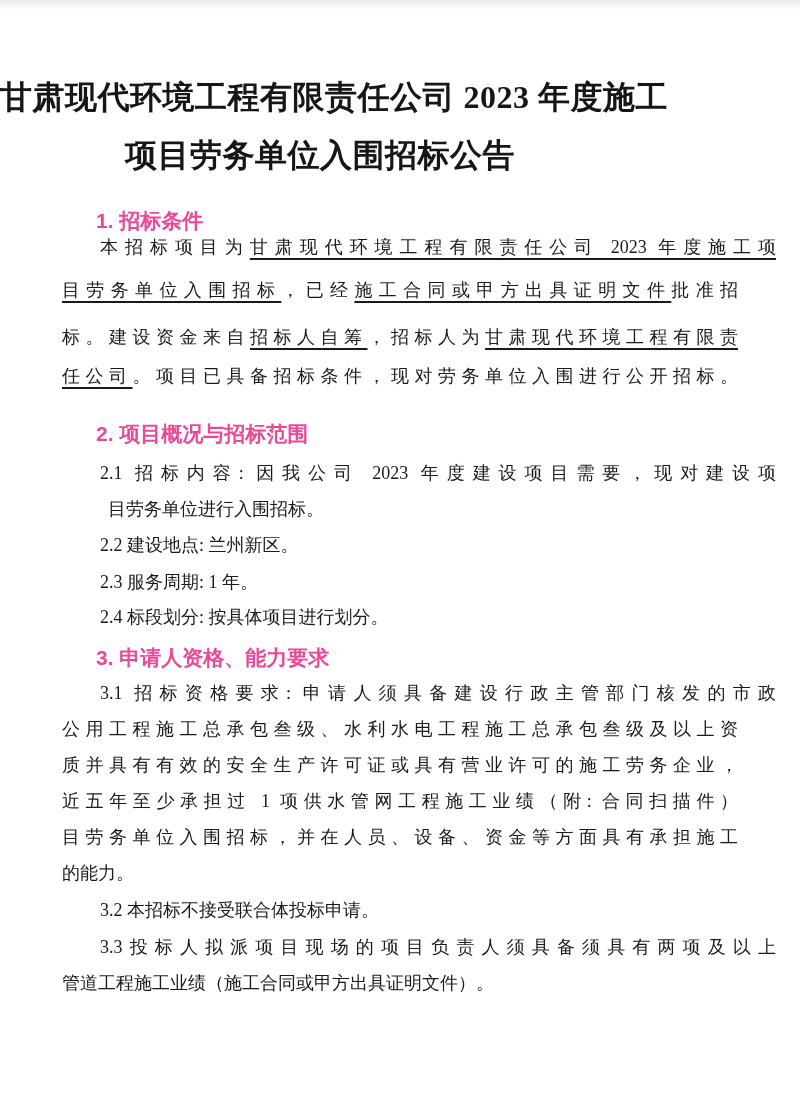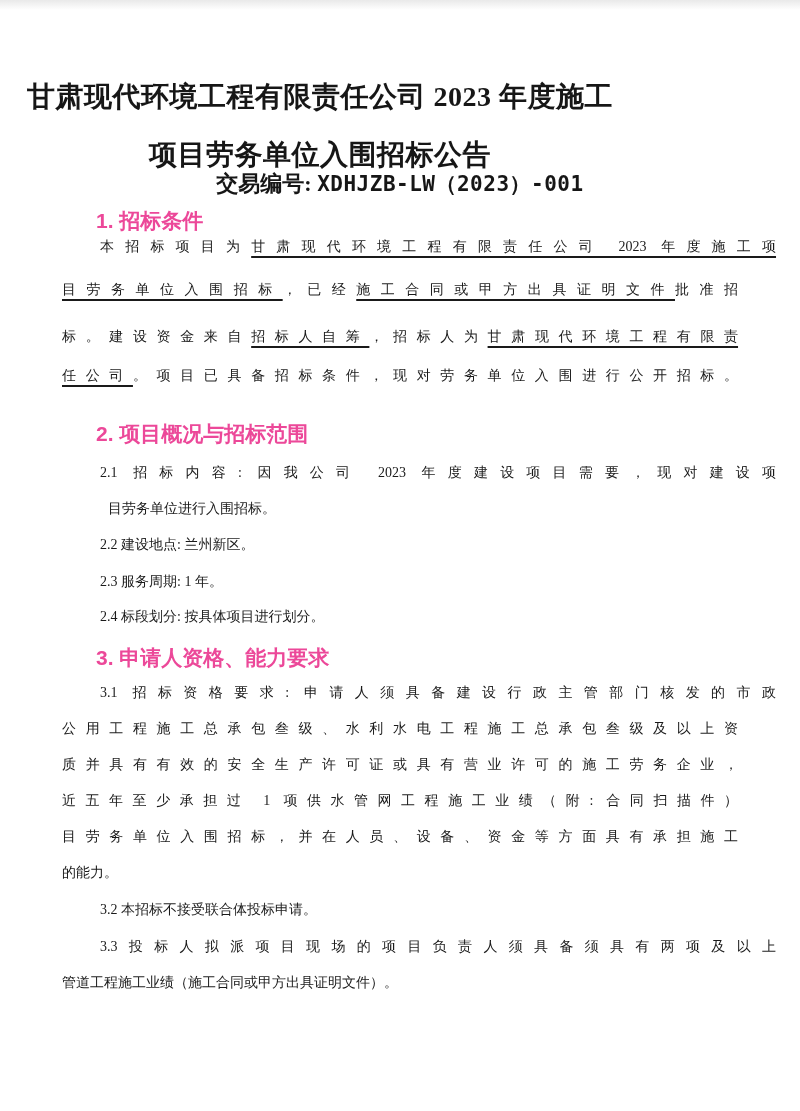--- a/index.html
+++ b/index.html
@@ -24,21 +24,21 @@
     background: linear-gradient(#e9e9e9, #ffffff);
     pointer-events: none;
   }
   .title-line {
     position: absolute;
     left: 0;
     width: 640px;
     text-align: center;
     font-family: "Liberation Serif", "DejaVu Serif", serif;
     font-weight: bold;
-    font-size: 28px;
+    font-size: 32px;
     line-height: 50px;
     white-space: nowrap;
     letter-spacing: 0.5px;
   }
   #title-line-1 { top: 72px; }
   #title-line-2 { top: 130px; }
   #trade-number {
     position: absolute;
     left: 0;
     top: 170px;
@@ -65,21 +65,21 @@
     font-weight: bold;
     font-size: 21px;
     line-height: 26px;
     color: #ec4899;
   }
   .bline {
     position: absolute;
     left: 62px;
     width: 676px;
     font-family: "Liberation Serif", "DejaVu Serif", serif;
-    font-size: 14px;
+    font-size: 18px;
     line-height: 26px;
     color: #1a1a1a;
     white-space: normal;
   }
   .bline.fill {
     text-align: justify;
     text-align-last: justify;
     text-justify: inter-character;
   }
   .u {
@@ -87,23 +87,20 @@
     text-decoration-thickness: 1.5px;
     text-underline-offset: 5px;
   }
 </style>
 </head>
 <body>
 
 <div id="page">
   <div class="title-line" id="title-line-1">甘肃现代环境工程有限责任公司 2023 年度施工</div>
   <div class="title-line" id="title-line-2">项目劳务单位入围招标公告</div>
-  <div id="trade-number">
-    <span class="lbl">交易编号: </span><span class="code">XDHJZB-LW（2023）-001</span>
-  </div>
   <div id="document-body">
       <div class="heading" style="top: 208px; padding-left: 34px;">1. 招标条件</div>
       <div class="bline fill" style="top: 234px; padding-left: 38px;"><span>本招标项目为</span><span class="u">甘肃现代环境工程有限责任公司 2023 年度施工项</span></div>
       <div class="bline fill" style="top: 277px;"><span class="u">目劳务单位入围招标</span><span>，已经</span><span class="u">施工合同或甲方出具证明文件</span><span>批准招</span></div>
       <div class="bline fill" style="top: 324px;"><span>标。建设资金来自</span><span class="u">招标人自筹</span><span>，招标人为</span><span class="u">甘肃现代环境工程有限责</span></div>
       <div class="bline fill" style="top: 363px;"><span class="u">任公司</span><span>。项目已具备招标条件，现对劳务单位入围进行公开招标。</span></div>
       <div class="heading" style="top: 421px; padding-left: 34px;">2. 项目概况与招标范围</div>
       <div class="bline fill" style="top: 460px; padding-left: 38px;"><span>2.1 招标内容: 因我公司 2023 年度建设项目需要，现对建设项</span></div>
       <div class="bline" style="top: 496px; margin-left: 46px;"><span>目劳务单位进行入围招标。</span></div>
       <div class="bline" style="top: 532px; padding-left: 38px;"><span>2.2 建设地点: 兰州新区。</span></div>

